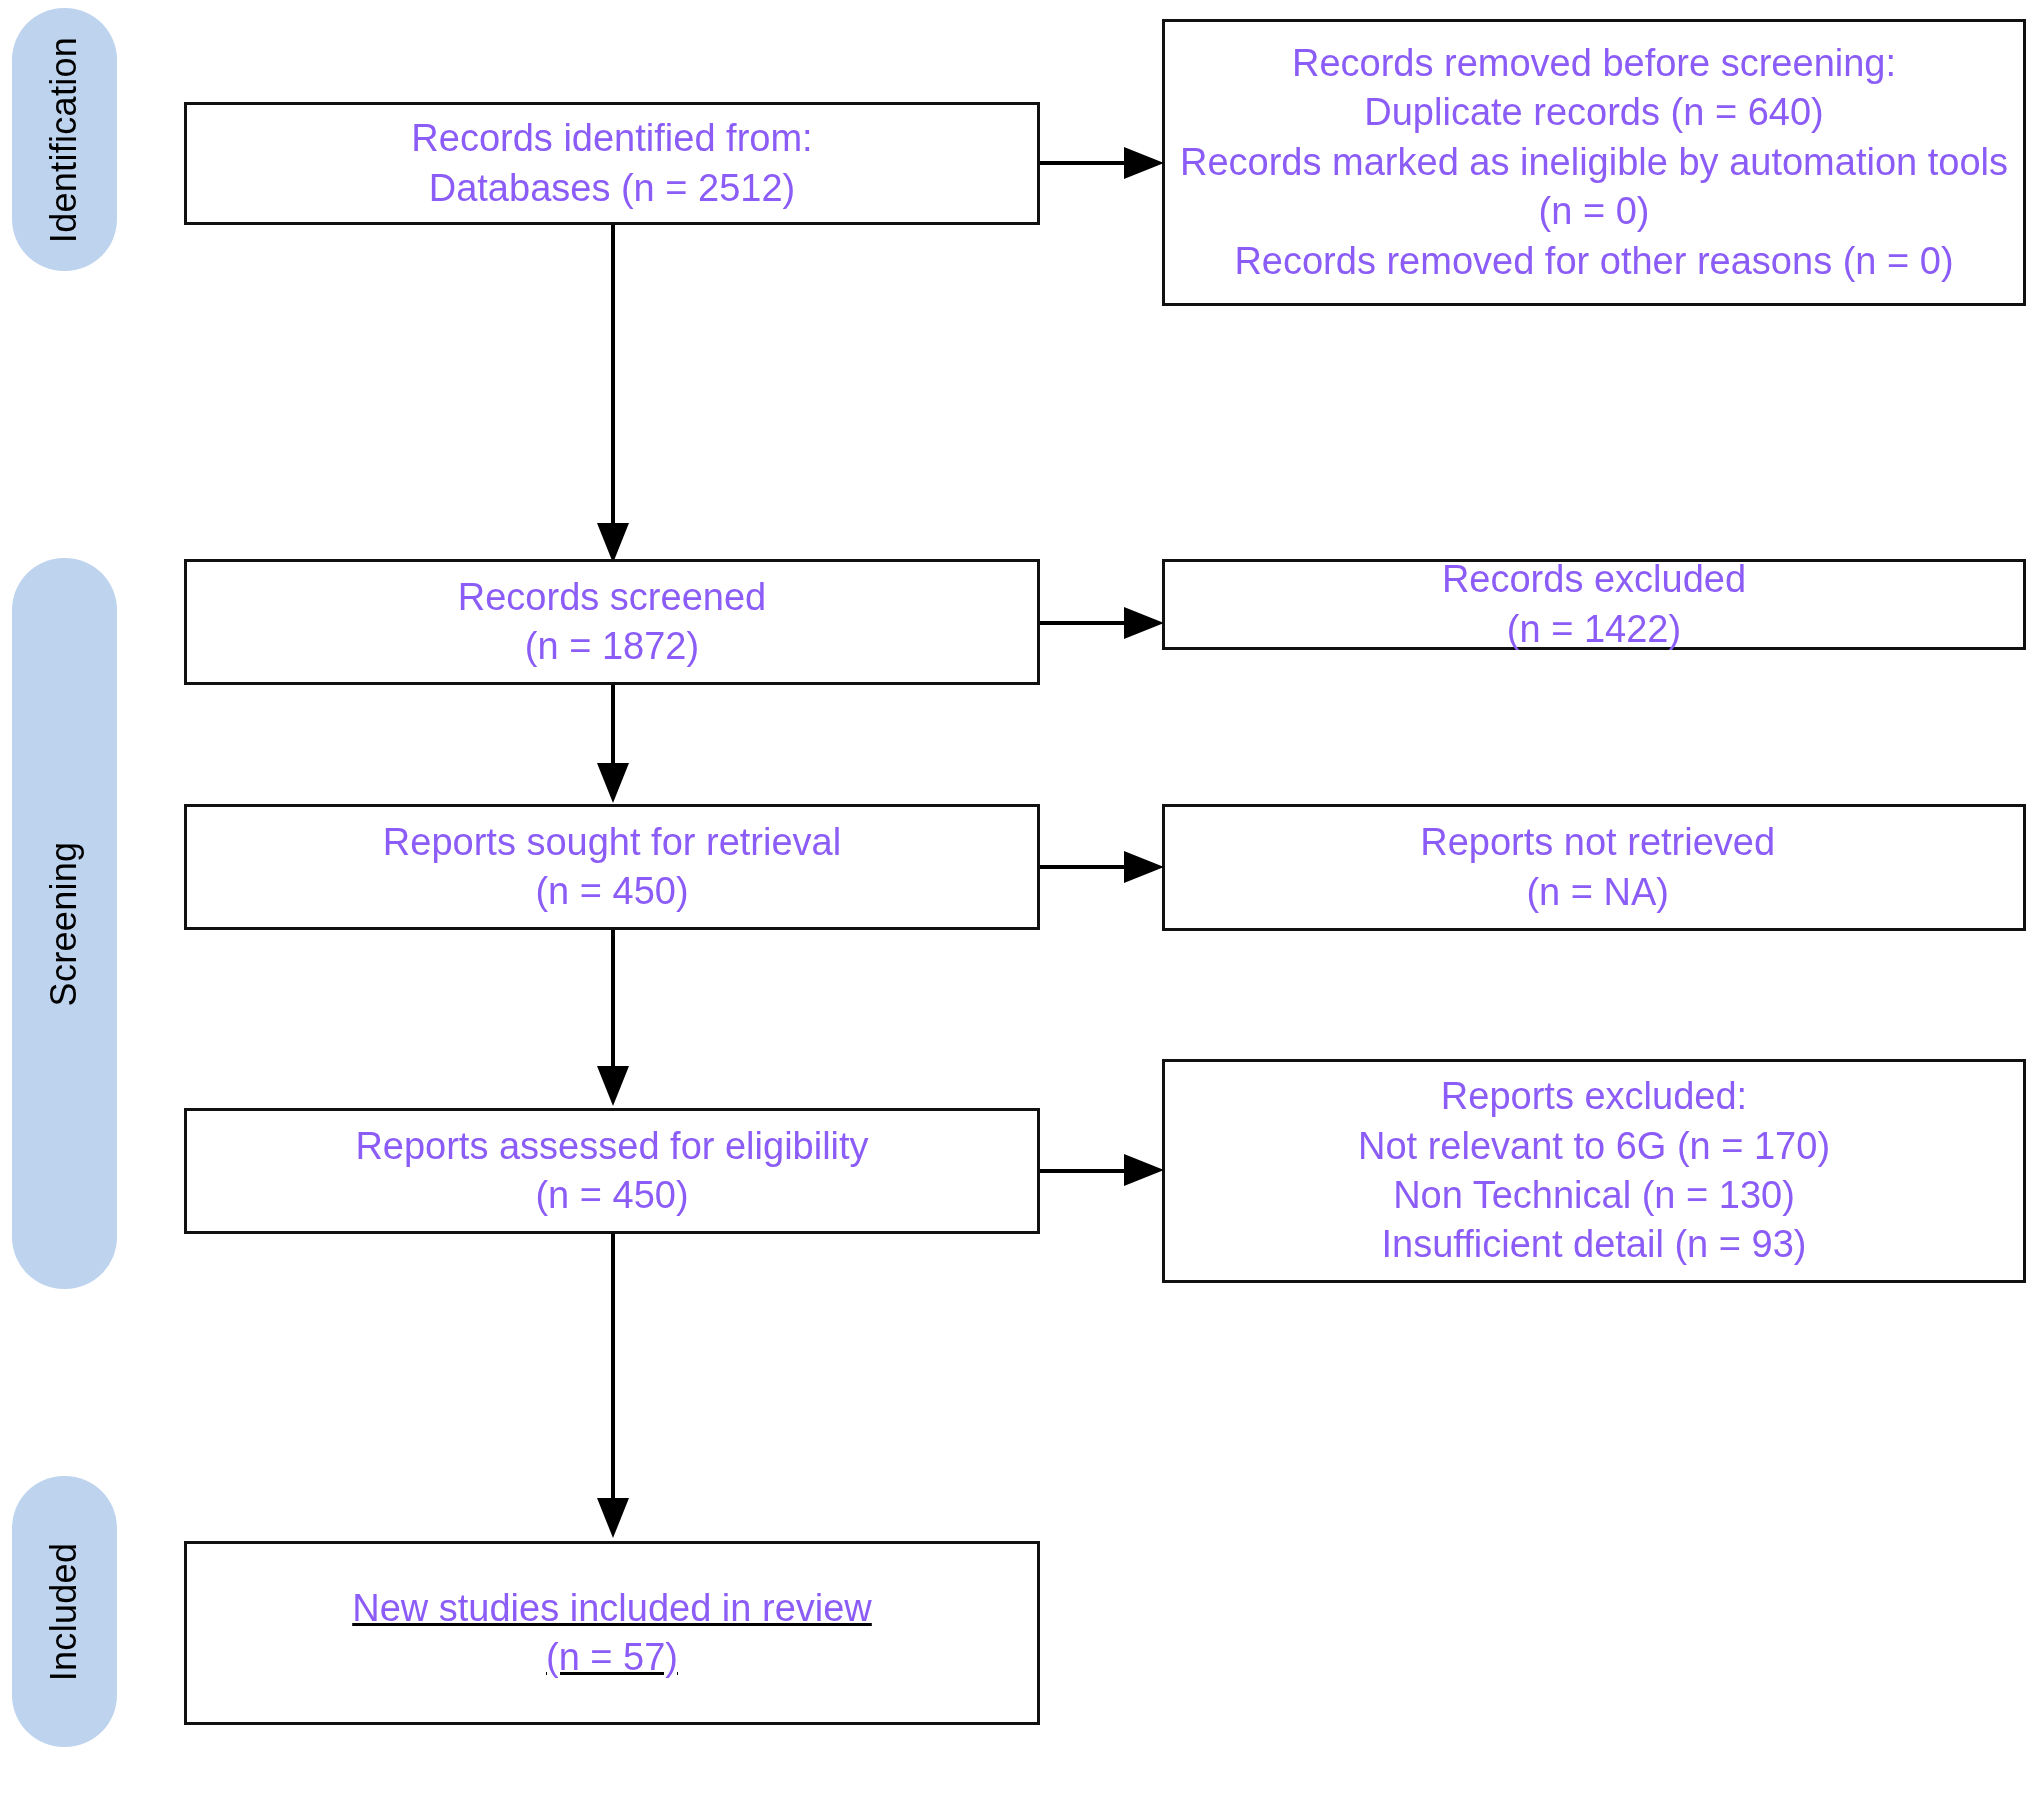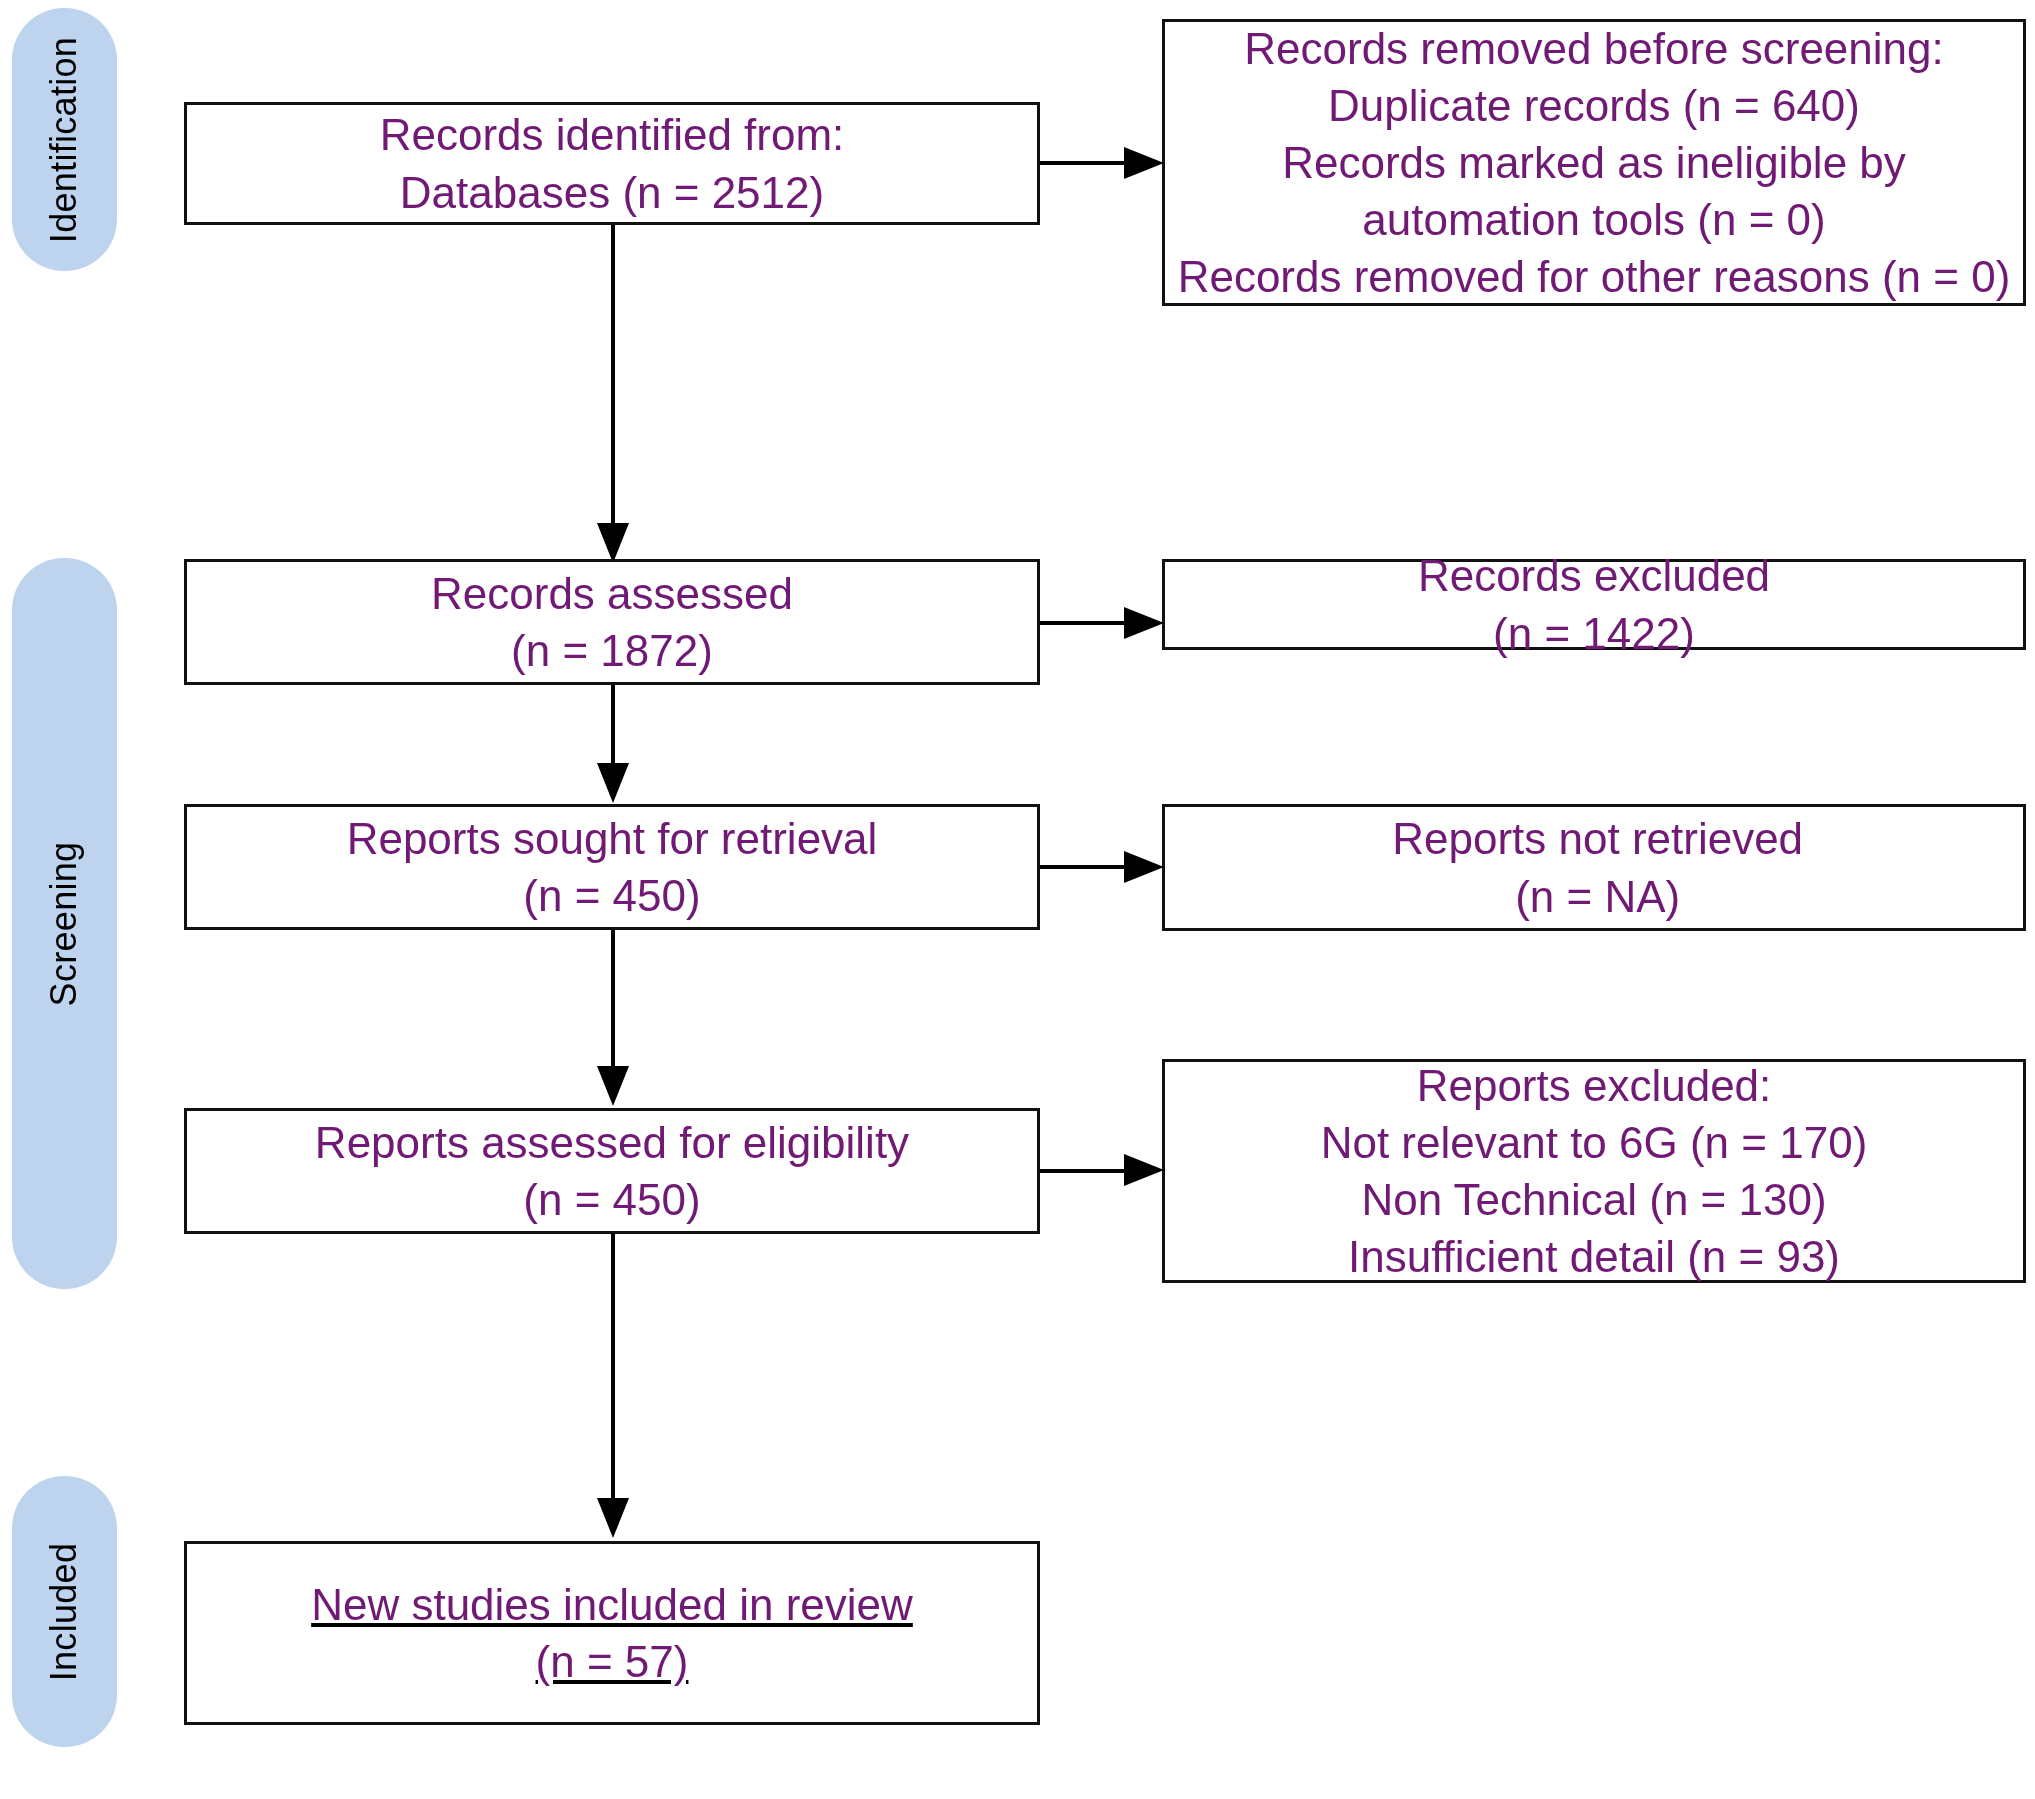--- a/index.html
+++ b/index.html
@@ -44,23 +44,23 @@
     background: #ffffff;
     border: 3.2px solid #111111;
     display: flex;
     flex-direction: column;
     align-items: center;
     justify-content: center;
     text-align: center;
     padding: 3.2px 9.7px;
   }
   .flow-box .line {
-    font-size: 44px;
+    font-size: 38px;
     line-height: 1.30;
-    color: #701a75;
+    color: #8b5cf6;
     white-space: nowrap;
     font-family: "Liberation Sans", sans-serif;
   }
   .flow-box.wrap .line {
     white-space: normal;
   }
 
   
   .conn {
     position: absolute;
@@ -114,21 +114,21 @@
     <div class="line">Records removed for other reasons (n = 0)</div>
   </div>
 
   <div class="conn conn-h" style="left:1040px; top:161px; width:87px;"></div>
   <div class="arrowhead right" style="left:1124px; top:147px;"></div>
 
   <div class="conn conn-v" style="left:611px; top:225px; height:303px;"></div>
   <div class="arrowhead down" style="left:597px; top:523px;"></div>
 
   <div class="flow-box" style="left:184px; top:559px; width:856px; height:126px;">
-    <div class="line">Records assessed</div>
+    <div class="line">Records screened</div>
     <div class="line">(n = 1872)</div>
   </div>
 
   <div class="flow-box" style="left:1162px; top:559px; width:864px; height:91px;">
     <div class="line">Records excluded</div>
     <div class="line">(n = 1422)</div>
   </div>
 
   <div class="conn conn-h" style="left:1040px; top:621px; width:87px;"></div>
   <div class="arrowhead right" style="left:1124px; top:607px;"></div>

